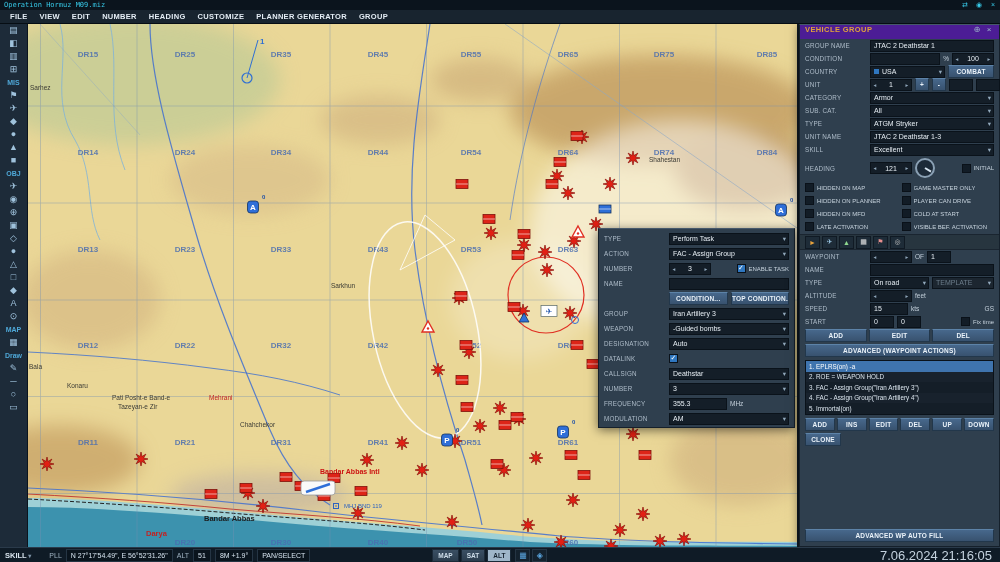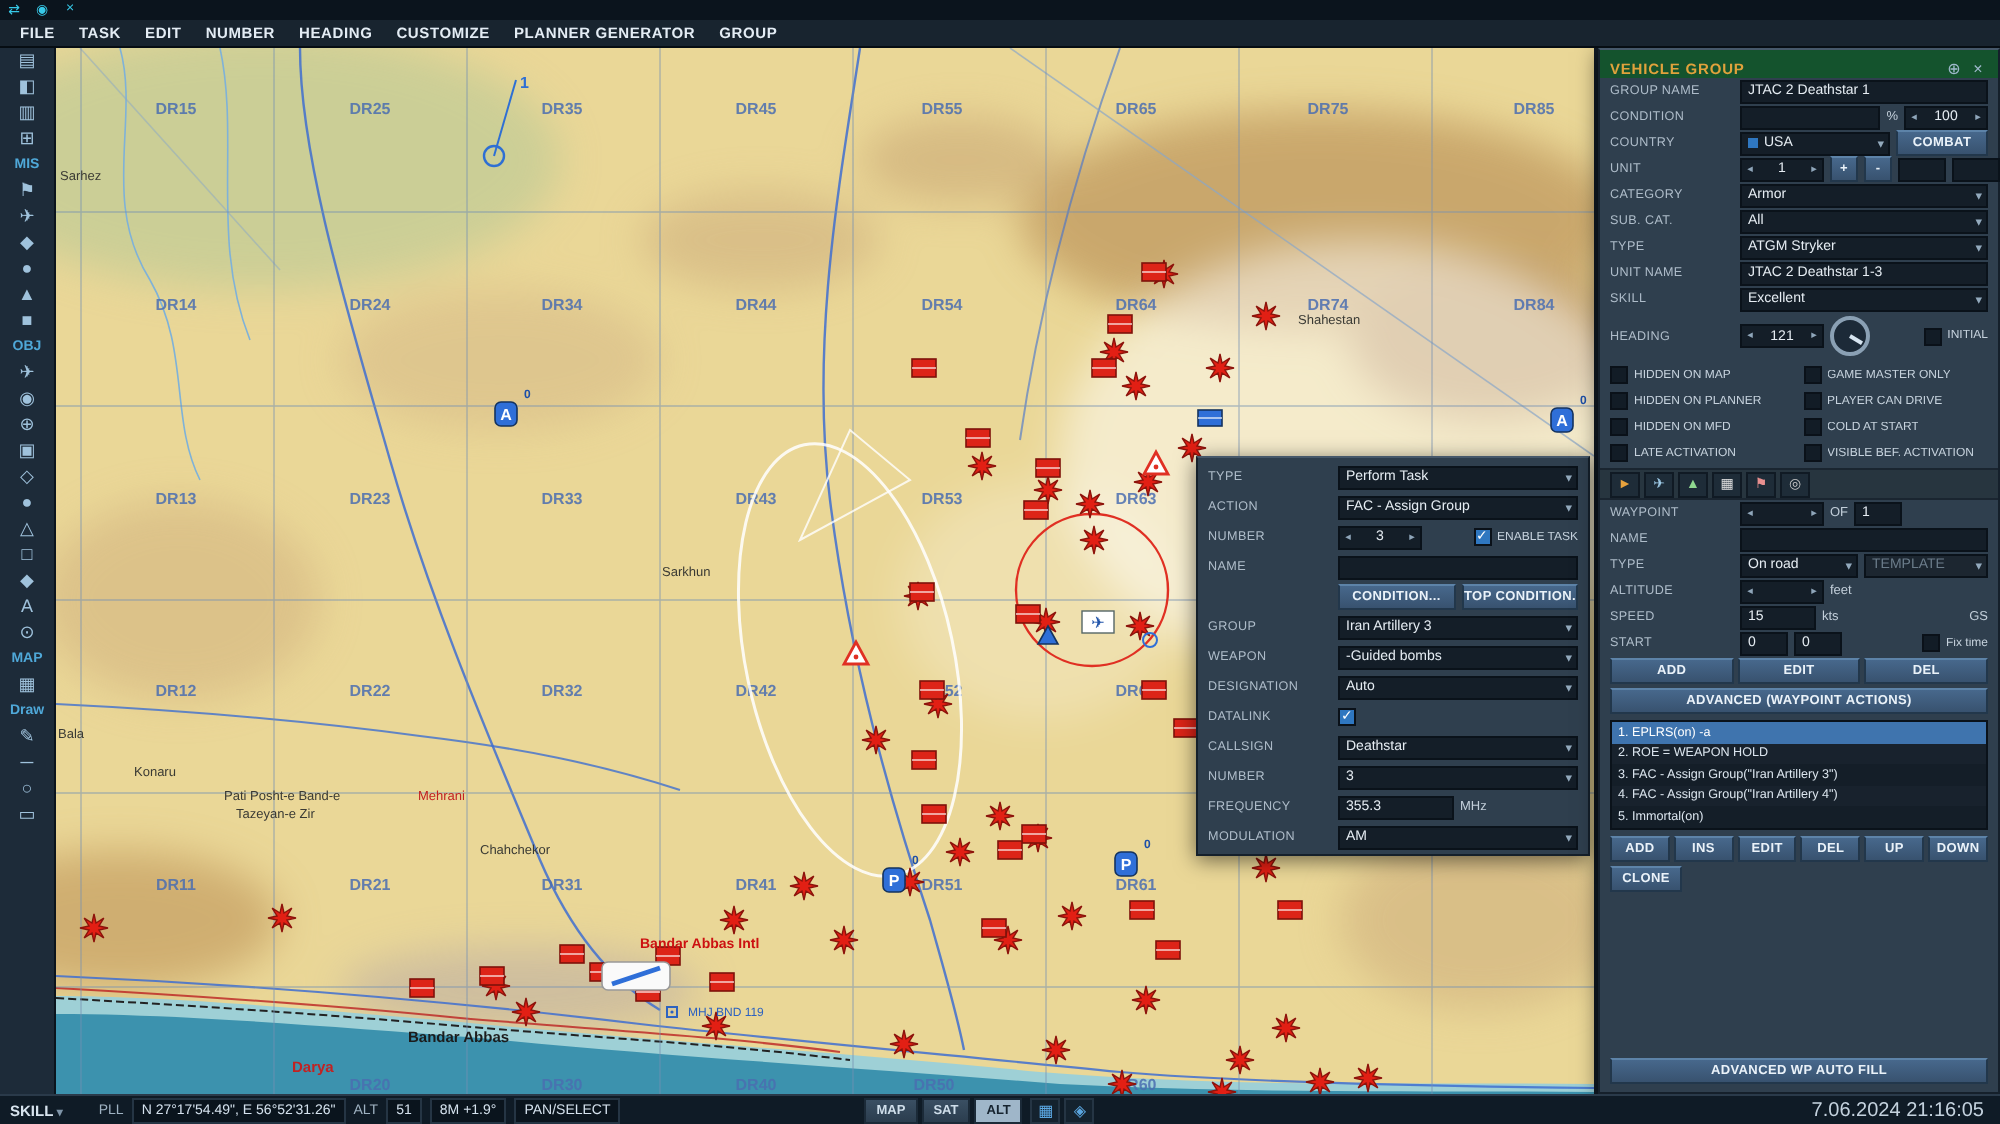--- a/index.html
+++ b/index.html
@@ -20,21 +20,21 @@
             border-right:1px solid #0b141d;display:flex;flex-direction:column;align-items:center;z-index:20;box-sizing:border-box}
   .tb-icon{width:24px;height:13px;color:#9fc2dc;font-size:9px;line-height:13px;text-align:center}
   .tb-label{width:28px;height:13px;color:#4fa8d8;font-size:7px;font-weight:bold;line-height:13px;text-align:center}
 
   
   .map{position:absolute;left:28px;top:24px;width:769px;height:523px;background:#ead797;overflow:hidden}
 
   
   .panel{background:#2f3f4e;border:1px solid #15202b;border-top-color:#46586a;box-sizing:border-box;
          box-shadow:0 2px 10px rgba(0,0,0,.55);display:flex;flex-direction:column}
-  .phead{height:14px;background:#14532d;display:flex;align-items:flex-end;padding:0 5px;gap:4px}
+  .phead{height:14px;background:#4c1d95;display:flex;align-items:flex-start;padding:0 5px;gap:4px}
   .phead .ttl{color:#e0a23c;font-size:7.5px;font-weight:bold;letter-spacing:.4px;flex:1}
   .hicon{color:#9fb9cc;font-size:8px;width:10px;text-align:center}
   .prow{display:flex;align-items:center;padding:0 5px;gap:3px;height:13px;flex:0 0 auto}
   .mrow{height:15px}
   .plbl{width:62px;min-width:62px;font-size:6.3px;color:#aebcc9;letter-spacing:.2px;overflow:hidden;white-space:nowrap}
   .pin{flex:1;height:10px;background:#141e28;border:1px solid #0a121a;color:#e6edf3;font-size:7px;
        padding:0 3px;display:flex;align-items:center;overflow:hidden;white-space:nowrap;box-sizing:content-box}
   .pin.sm{flex:0 0 16px;min-width:16px}
   .pin.w30{flex:0 0 30px}
   .pin.w50{flex:0 0 50px}
@@ -78,36 +78,37 @@
   .sb-profile{color:#d8e4ee;font-size:7.5px;font-weight:bold}
   .sb-profile::after{content:" ▾";font-size:6px;color:#7e94a8}
   .sb-lbl{color:#9fb2c2;font-size:7px}
   .sb-box{background:#0a141d;border:1px solid #253544;color:#d5e2ee;font-size:7px;padding:0 4px;height:11px;
           display:flex;align-items:center;white-space:nowrap}
   .layerbtn{background:linear-gradient(#3a4f63,#2b3d4e);border:1px solid #1b2a38;color:#cfdeea;font-size:6.5px;
             font-weight:bold;height:11px;padding:0 5px;display:flex;align-items:center}
   .layerbtn.active{background:#9fb6c9;color:#16232f}
   .sb-icon{color:#5aa6e0;font-size:8px;width:13px;height:11px;display:flex;align-items:center;justify-content:center;
            background:#14222e;border:1px solid #253544}
-  .sb-date{color:#c4d2de;font-size:10px;margin-left:auto;padding-right:3px}
+  .sb-date{color:#c4d2de;font-size:13px;margin-left:auto;padding-right:3px}
 </style>
 </head>
 <body>
 
 <div class="titlebar">
+  <span class="title">Operation Hormuz M09.miz</span>
   <span id="title-icons" style="display:flex">
       <span class="ticon">⇄</span>
       <span class="ticon">◉</span>
       <span class="ticon">×</span>
     </span>
 </div>
 
 <div class="menubar" id="menubar">
     <span class="menu-item">FILE</span>
-    <span class="menu-item">TASK</span>
+    <span class="menu-item">VIEW</span>
     <span class="menu-item">EDIT</span>
     <span class="menu-item">NUMBER</span>
     <span class="menu-item">HEADING</span>
     <span class="menu-item">CUSTOMIZE</span>
     <span class="menu-item">PLANNER GENERATOR</span>
     <span class="menu-item">GROUP</span>
   </div>
 
 <div class="ltoolbar" id="ltoolbar">
     <span class="tb-icon">▤</span>

